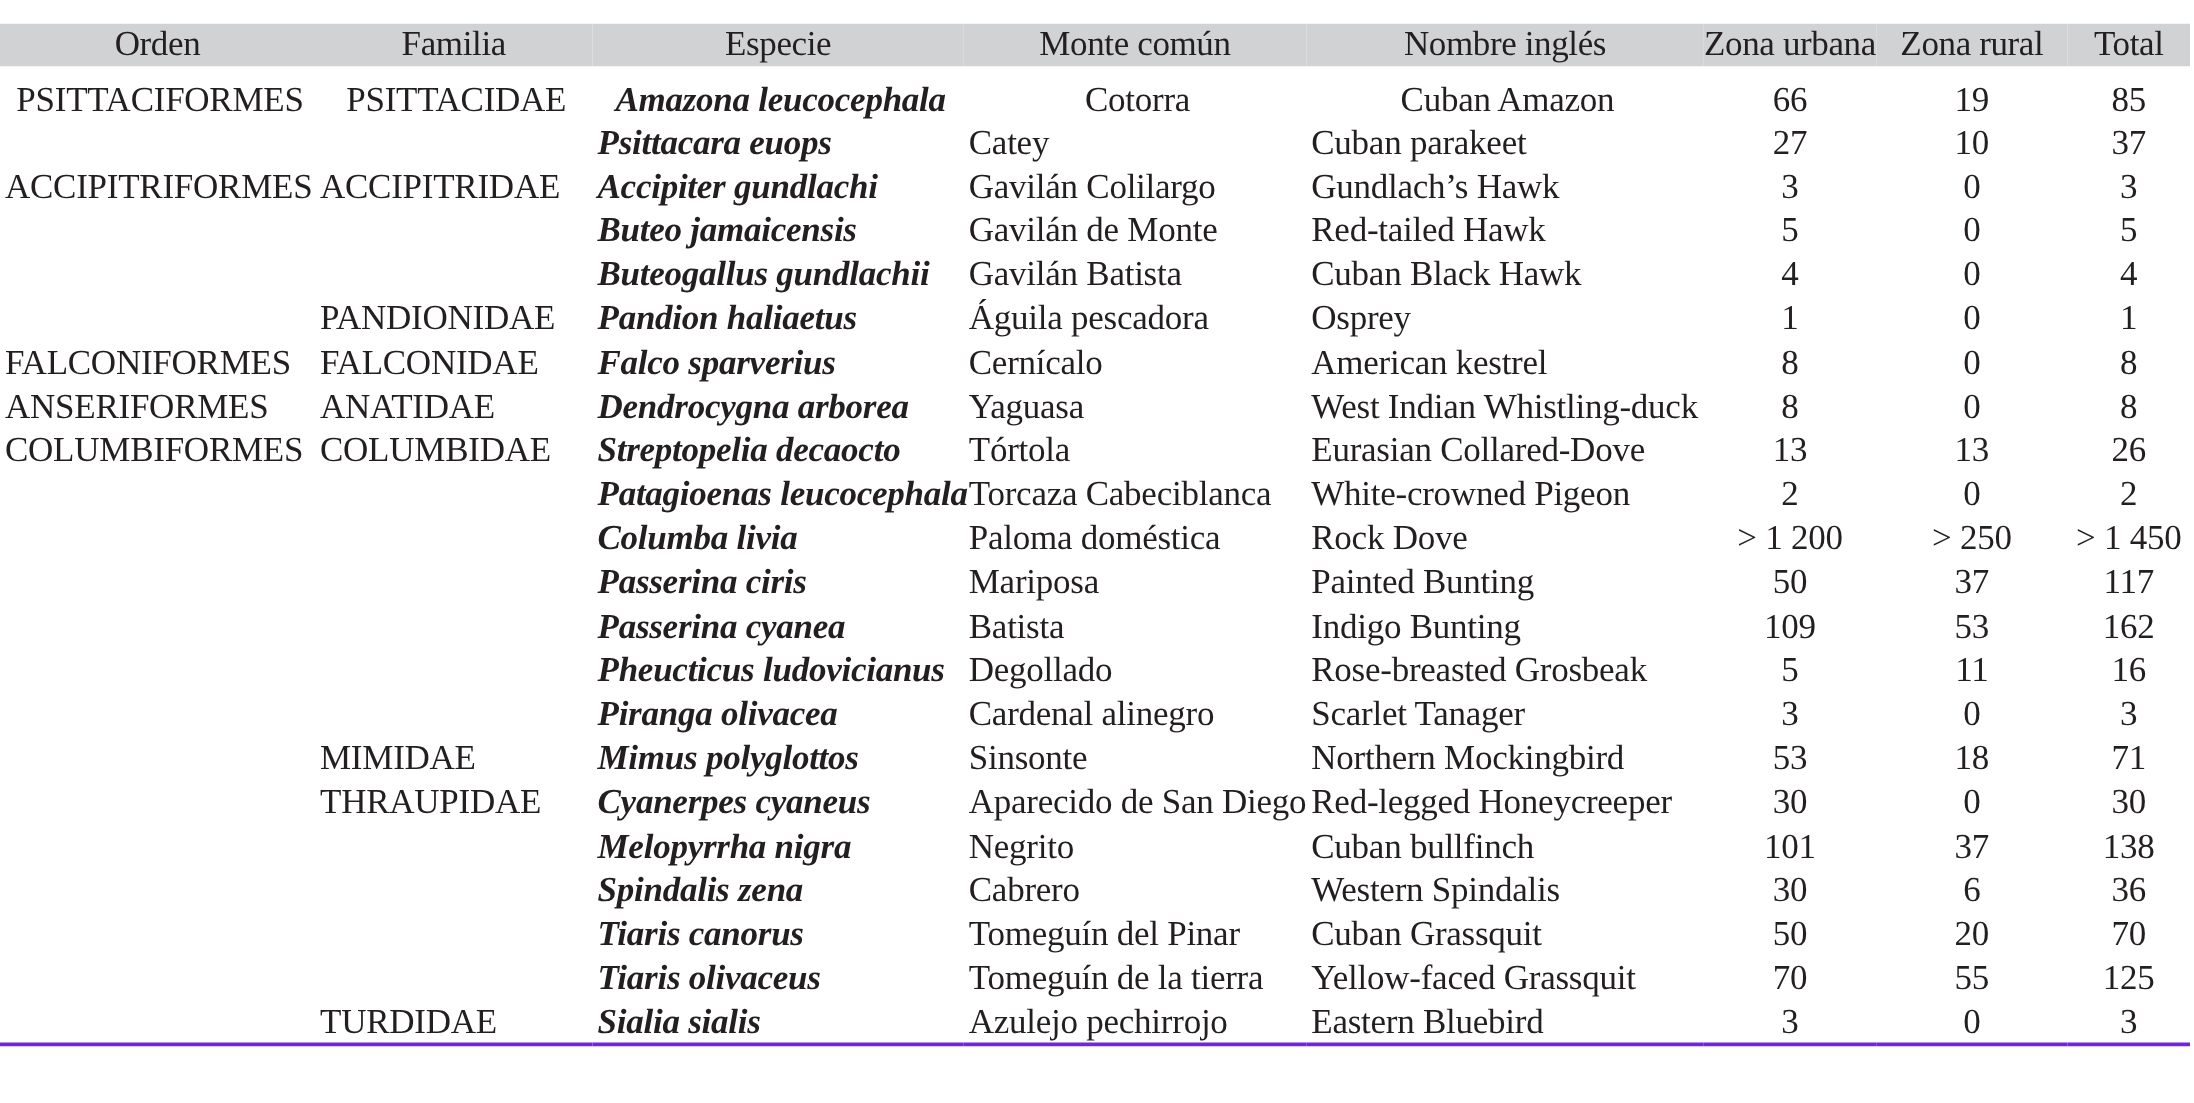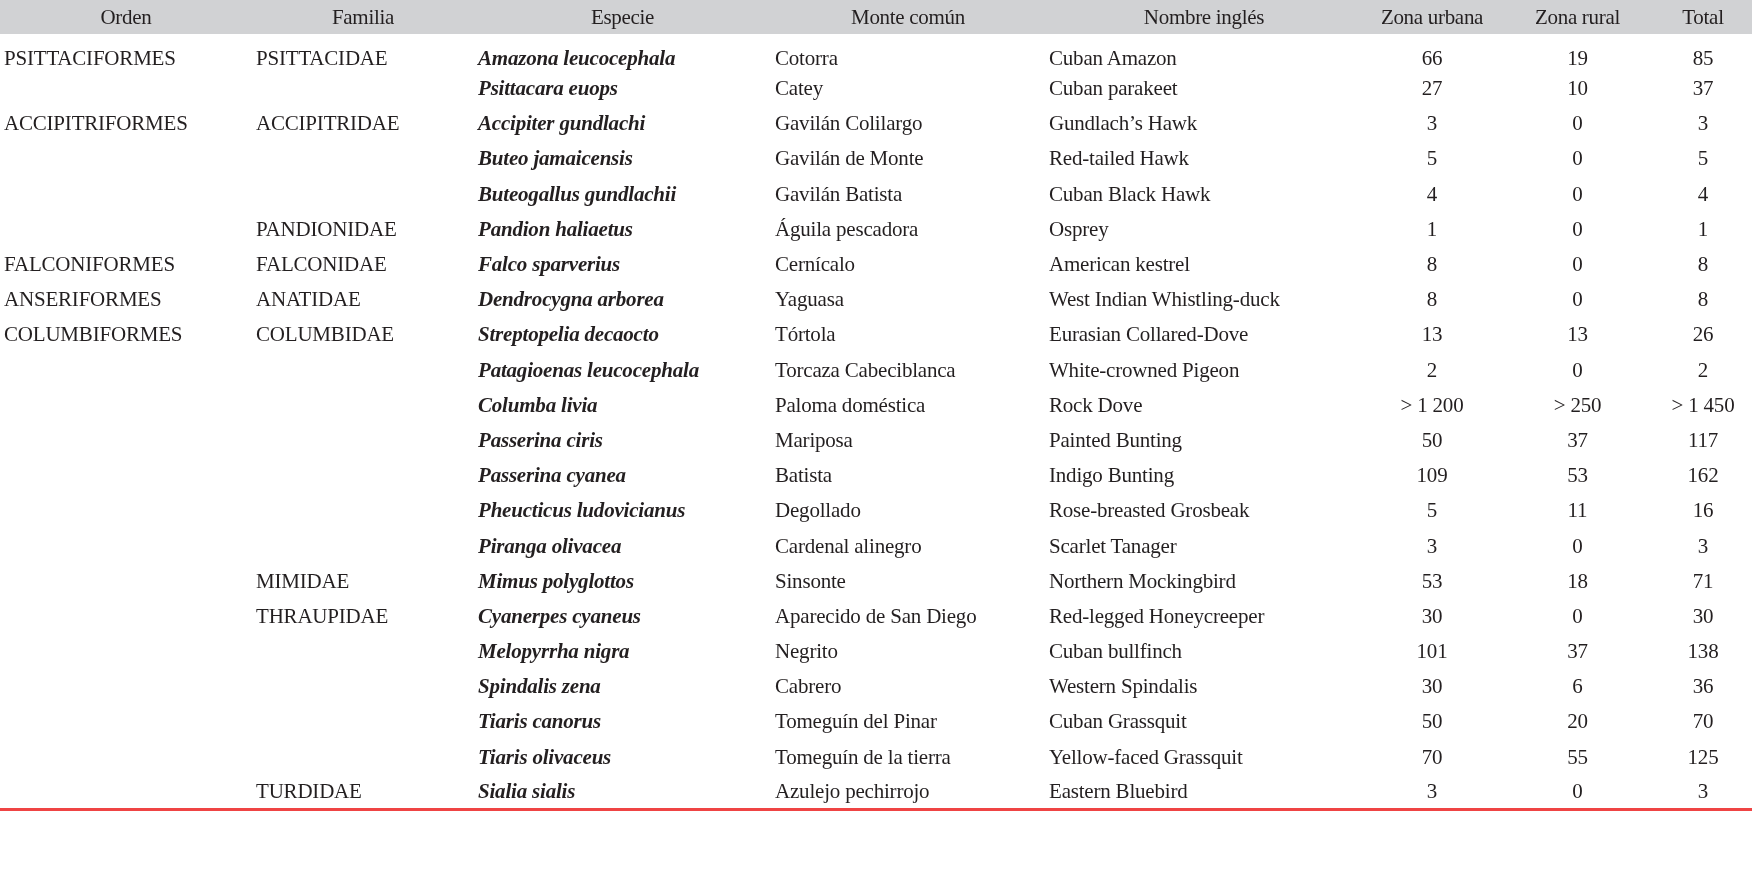--- a/index.html
+++ b/index.html
@@ -6,25 +6,25 @@
     margin: 0; padding: 0;
     background: #ffffff;
   }
   body {
     width: 1755px; height: 882px;
     position: relative; overflow: hidden;
     font-family: "Liberation Serif", "DejaVu Serif", serif;
     color: #231f20;
   }
   .tbl {
-    position: absolute; left: 0; top: 0;
+    position: absolute; left: 0; top: 19px;
     width: 1752px;
     border-collapse: collapse;
     table-layout: fixed;
-    font-size: 21px;
+    font-size: 28px;
     font-stretch: condensed;
   }
   .tbl col.c-orden { width: 252px; }
   .tbl col.c-familia { width: 222px; }
   .tbl col.c-especie { width: 297px; }
   .tbl col.c-comun { width: 274px; }
   .tbl col.c-ingles { width: 318px; }
   .tbl col.c-urb { width: 138px; }
   .tbl col.c-rur { width: 153px; }
   .tbl col.c-tot { width: 98px; }
@@ -35,22 +35,22 @@
     padding: 0; white-space: nowrap;
     letter-spacing: -0.3px;
   }
   .tbl tbody tr { height: 35.2px; }
   .tbl td {
     padding: 0 0 0 4px; white-space: nowrap;
     vertical-align: middle; letter-spacing: -0.2px;
   }
   .tbl td.sp { font-style: italic; font-weight: bold; }
   .tbl td.num { text-align: center; padding: 0; }
-  .tbl tbody tr:last-child td { border-bottom: 3px solid #ef4444; }
-  .tbl tbody tr:first-child td { padding-top: 12px; }
+  .tbl tbody tr:last-child td { border-bottom: 3px solid #6d28d9; }
+  .tbl tbody tr:first-child td { padding-top: 12px; text-align: center; }
 </style>
 </head>
 <body>
 
 <table class="tbl">
   <colgroup>
     <col class="c-orden">
       <col class="c-familia">
       <col class="c-especie">
       <col class="c-comun">

